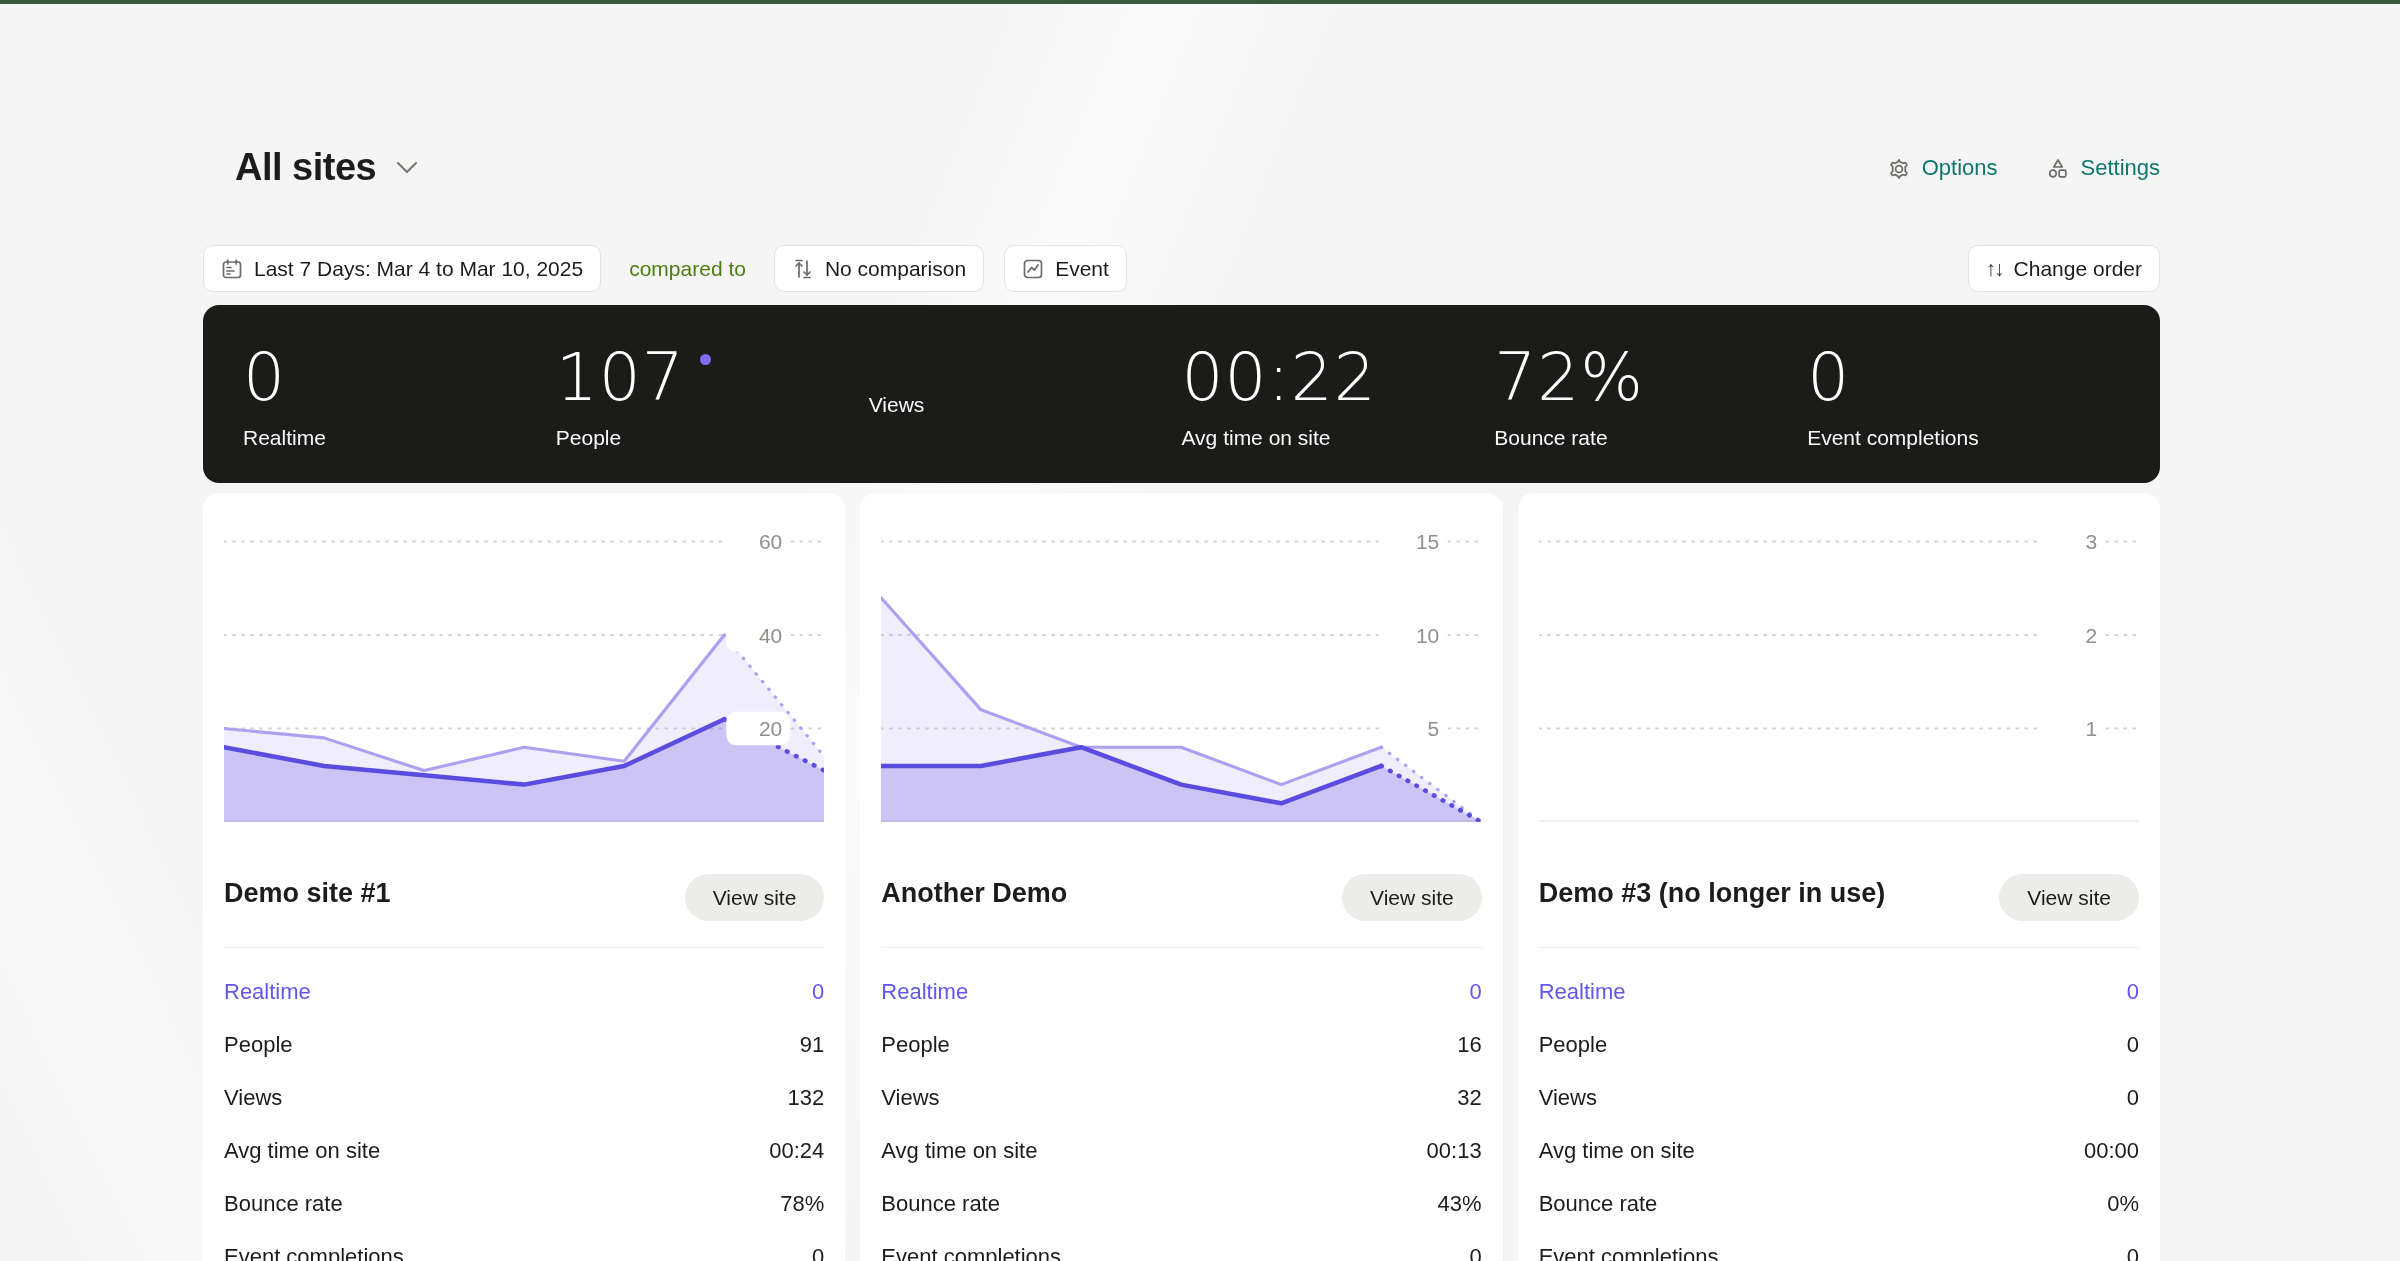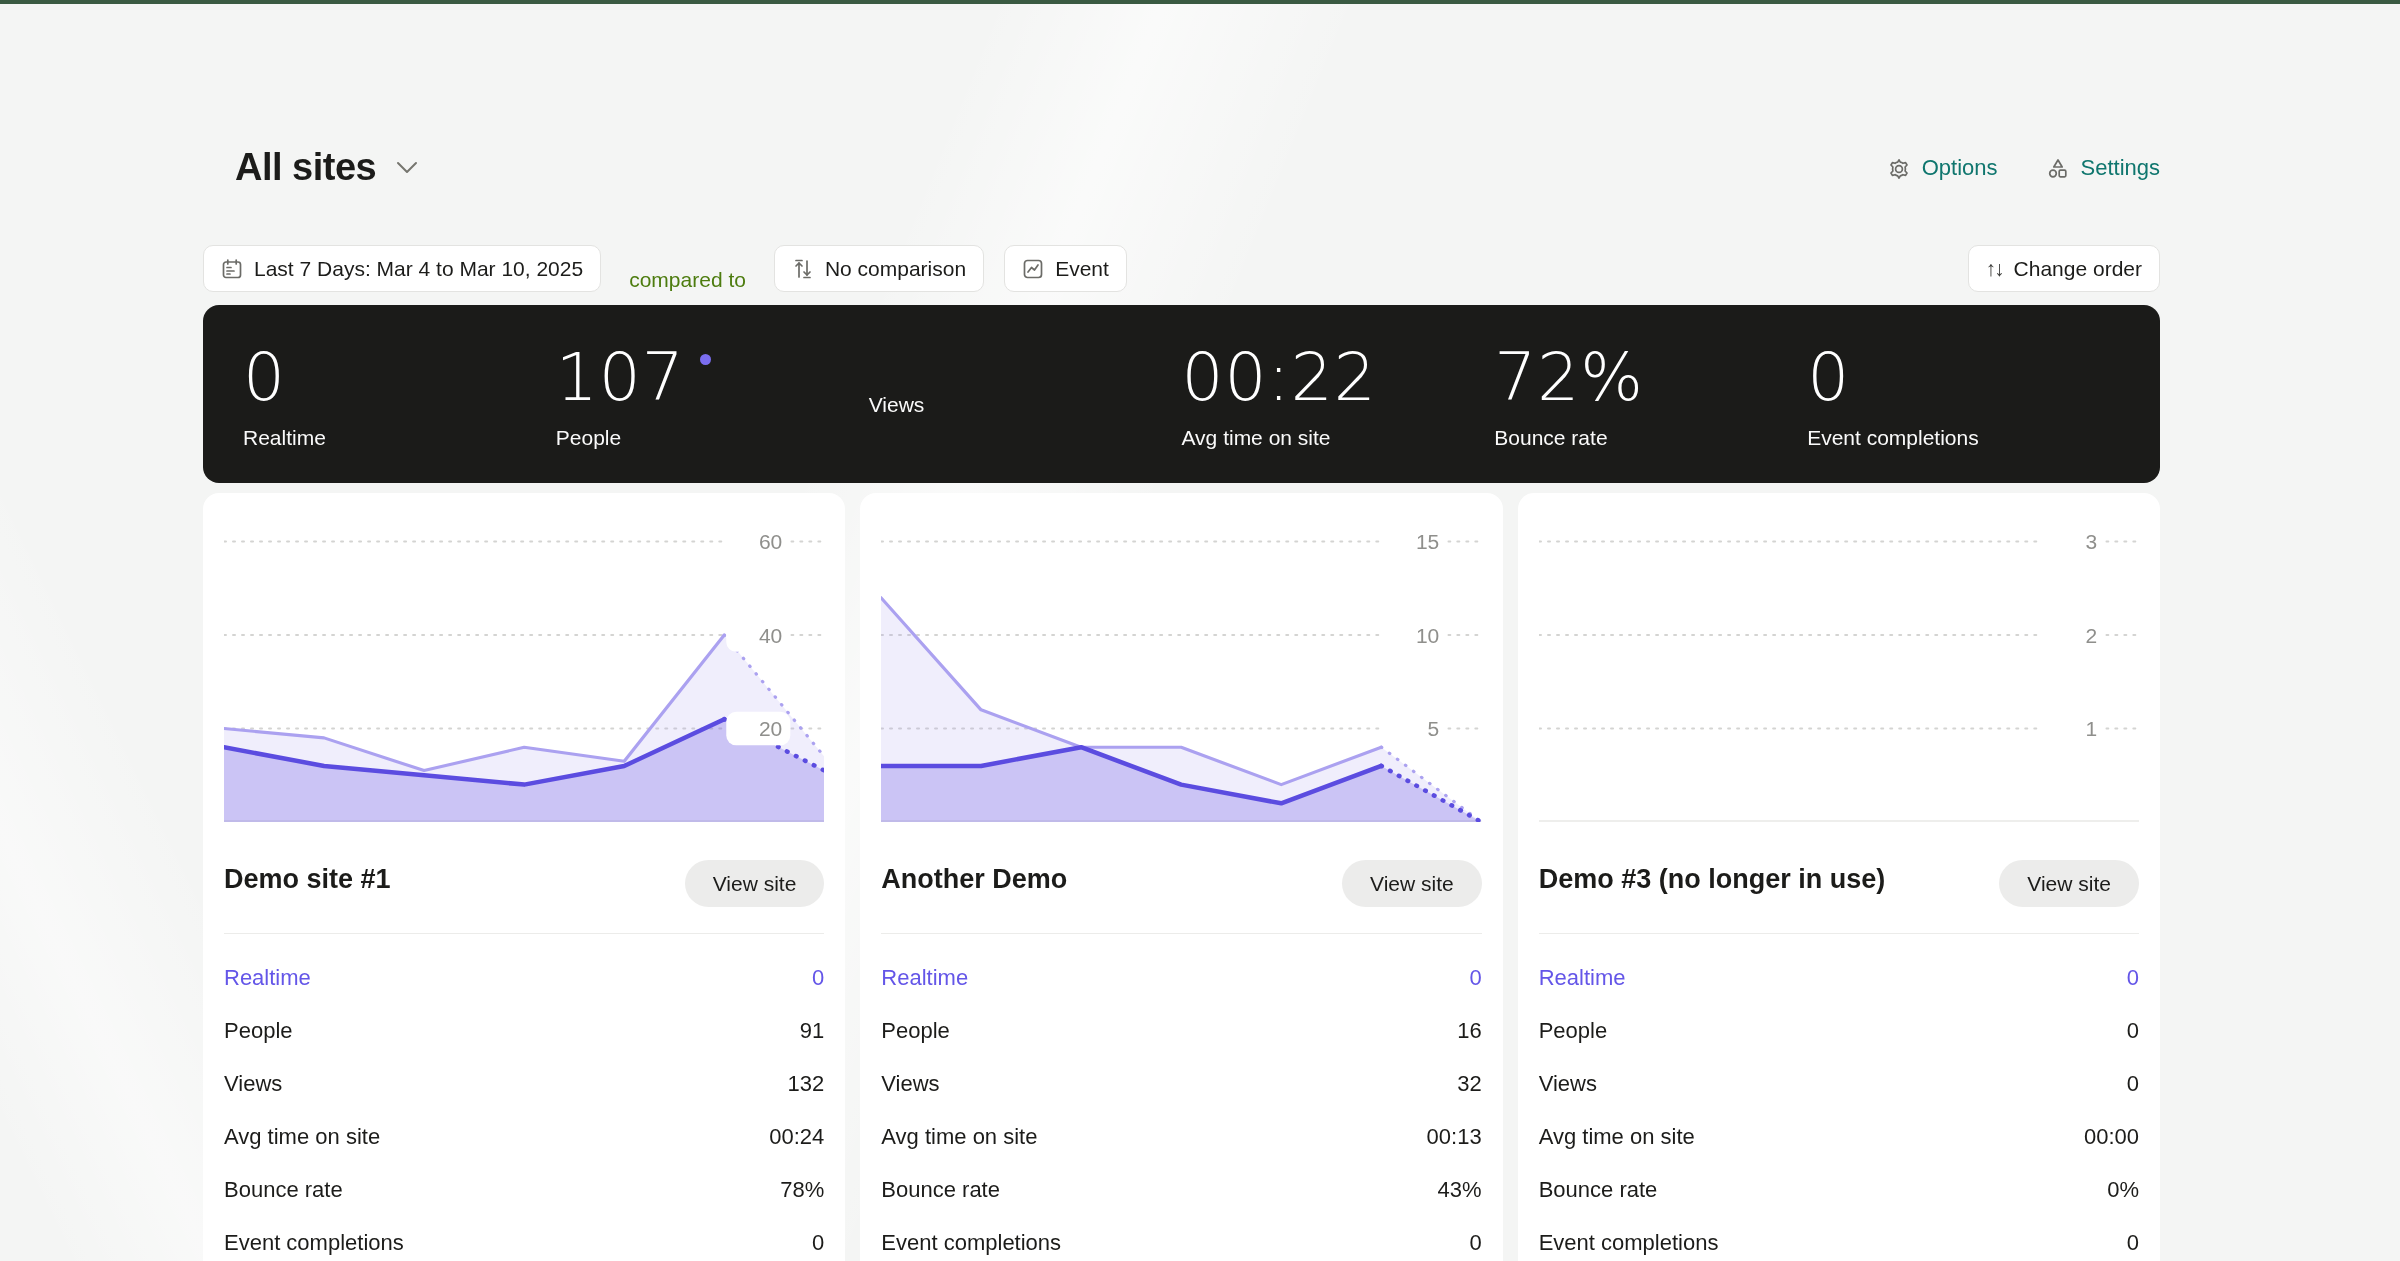--- a/index.html
+++ b/index.html
@@ -18,21 +18,21 @@
   
   .header-row { display:flex; justify-content:space-between; align-items:center; }
   .title-wrap { display:flex; align-items:center; gap:20px; cursor:pointer; }
   .page-title { font-size:38px; font-weight:700; letter-spacing:-0.5px;margin-left:32px; }
   .hdr-actions { display:flex; align-items:center; gap:48px; }
   .hdr-action { display:flex; align-items:flex-end; gap:11px; font-size:22px; color:#0f766e; cursor:pointer; }
   .icon { display:inline-flex; align-items:center; justify-content:center; }
 
   
   .toolbar { margin-top:56px; display:flex; align-items:center; justify-content:space-between; }
-  .tb-left { display:flex; align-items:flex-end; gap:20px; }
+  .tb-left { display:flex; align-items:center; gap:20px; }
   .btn {
     display:inline-flex; align-items:center; gap:11px;
     background:#fff; border:1px solid #e3e3e1; border-radius:10px;
     height:47px; padding:0 17px; font-size:21px; color:#1c1c1a;
     font-family:inherit; cursor:pointer; white-space:nowrap;
   }
   .compared { color:#4d7c0f; font-size:21px; margin:0 8px; }
   .arrows-glyph { font-size:21px; color:#3c3c39; letter-spacing:-2px; }
 
   
@@ -46,21 +46,21 @@
     font-size:66px; font-weight:200; line-height:1;
     font-family:"DejaVu Sans","Liberation Sans",sans-serif; letter-spacing:1px;
   }
   .sum-dot { width:11px; height:11px; border-radius:50%; background:#7b6ef0; margin-left:15px; margin-top:9px; }
   .sum-label { font-size:21px; margin-top:15px; color:#fafafa; font-weight:400; }
 
   
   .cards { display:flex; gap:15px; margin-top:10px; align-items:stretch; }
   .card { flex:1 1 0; background:#fff; border-radius:16px; padding:24px 21px 60px; min-height:900px; }
   .chart { width:100%; height:305px; display:block; }
-  .card-head { display:flex; justify-content:space-between; align-items:flex-start; margin-top:38px; gap:14px; }
+  .card-head { display:flex; justify-content:space-between; align-items:flex-start; margin-top:52px; gap:14px; }
   .card-title { font-size:27px; font-weight:700; line-height:1.45; max-width:62%; cursor:pointer; }
   .view-btn {
     background:#ececeb; border:none; border-radius:999px; height:47px; padding:8px 28px;
     font-size:21px; color:#1c1c1a; font-family:inherit; cursor:pointer; flex-shrink:0; white-space:nowrap;
   }
   .divider { border-top:1px solid #ececea; margin-top:26px; }
   .stats { list-style:none; margin-top:17px; }
   .stat-row { display:flex; justify-content:space-between; align-items:center; height:53px; font-size:22px; }
   .stat-row.realtime { color:#6456e8; cursor:pointer; }
 

